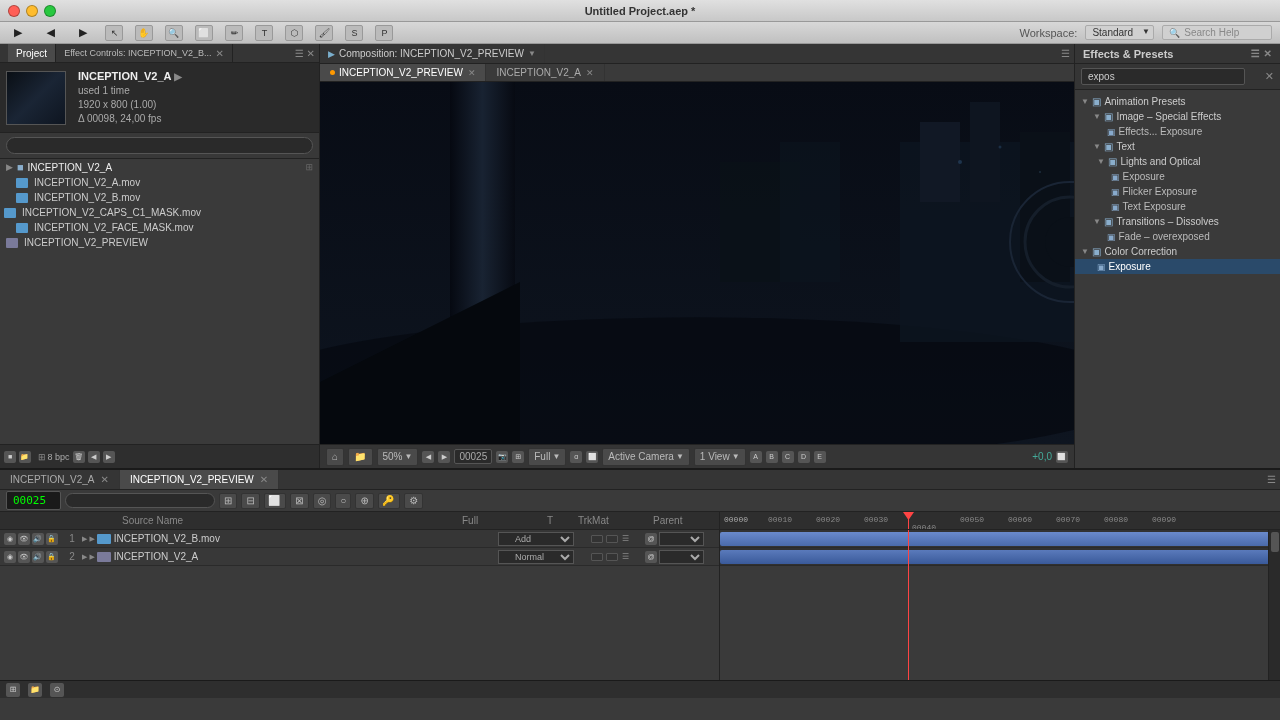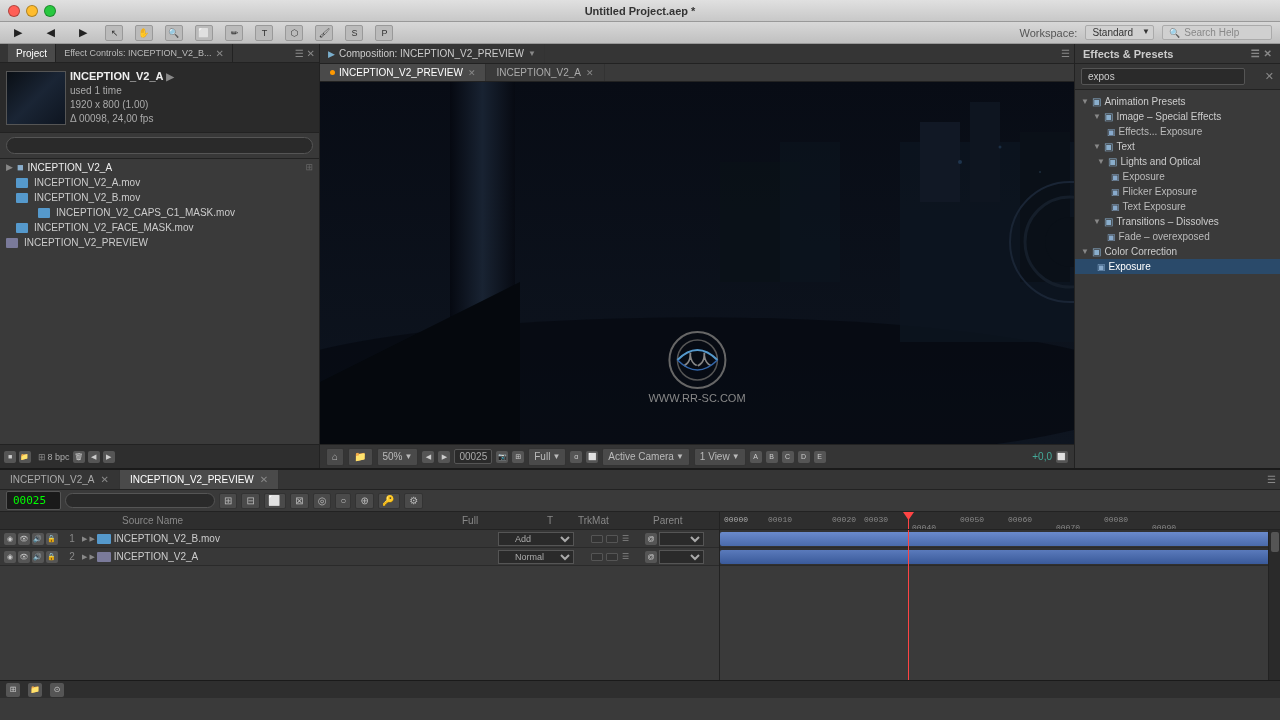--- a/index.html
+++ b/index.html
@@ -121,21 +121,21 @@
       display: flex;
       flex-direction: column;
       height: 100%;
     }
     .project-preview {
       height: 70px;
       background: #2a2a2a;
       display: flex;
       align-items: center;
       padding: 6px;
-      gap: 4px;
+      gap: 12px;
       border-bottom: 1px solid #222;
     }
     .preview-thumb {
       width: 60px;
       height: 54px;
       background: #1a1a1a;
       border: 1px solid #555;
     }
     .preview-info { flex: 1; }
     .preview-name { color: #eee; font-size: 11px; font-weight: bold; margin-bottom: 2px; }
@@ -683,21 +683,21 @@
             <span style="margin-left:auto;color:#666;font-size:9px;">⊞</span>
           </div>
           <div class="file-item" style="padding-left:16px;">
             <span class="mov-icon"></span>
             <span>INCEPTION_V2_A.mov</span>
           </div>
           <div class="file-item" style="padding-left:16px;">
             <span class="mov-icon"></span>
             <span>INCEPTION_V2_B.mov</span>
           </div>
-          <div class="file-item" style="padding-left:4px;margin-left:34px;">
+          <div class="file-item" style="padding-left:4px;">
             <span class="mov-icon"></span>
             <span>INCEPTION_V2_CAPS_C1_MASK.mov</span>
           </div>
           <div class="file-item" style="padding-left:16px;">
             <span class="mov-icon"></span>
             <span>INCEPTION_V2_FACE_MASK.mov</span>
           </div>
           <div class="file-item">
             <span class="comp-icon"></span>
             <span>INCEPTION_V2_PREVIEW</span>
@@ -783,32 +783,20 @@
             <rect x="460" y="60" width="60" height="140" fill="#0c1520" opacity="0.5"></rect>
 
             <circle cx="640" cy="80" r="2" fill="#2a4a6a" opacity="0.6"></circle>
             <circle cx="680" cy="65" r="1.5" fill="#2a4a6a" opacity="0.5"></circle>
             <circle cx="720" cy="90" r="1" fill="#3a5a7a" opacity="0.4"></circle>
 
             <polygon points="0,300 200,200 200,450 0,450" fill="#05080d"></polygon>
             <polygon points="800,0 900,100 900,450 800,450" fill="#060910"></polygon>
           </svg>
 
-          <div class="watermark">
-            <div class="watermark-logo">
-              <svg width="80" height="60" viewBox="0 0 80 60">
-                <circle cx="40" cy="30" r="28" fill="none" stroke="#666" stroke-width="2"></circle>
-                <circle cx="40" cy="30" r="20" fill="none" stroke="#555" stroke-width="1.5"></circle>
-                <text x="40" y="34" text-anchor="middle" fill="#888" font-size="14" font-weight="bold" font-family="serif">人人</text>
-                <path d="M20 30 Q40 10 60 30" stroke="#5599cc" stroke-width="2" fill="none"></path>
-                <path d="M20 30 Q40 50 60 30" stroke="#3366aa" stroke-width="1.5" fill="none"></path>
-              </svg>
-            </div>
-            <div class="watermark-text">WWW.RR-SC.COM</div>
-          </div>
         </div>
       </div>
 
       <div class="viewer-toolbar">
         <div class="vt-btn">⌂</div>
         <div class="vt-btn">📁</div>
         <div class="vt-btn">
           <span>50%</span>
           <span class="arrow">▼</span>
         </div>
@@ -1030,28 +1018,28 @@
           </div>
         </div>
       </div>
 
       <div class="timeline-right">
 
         <div class="tl-ruler">
           <div style="position:absolute;left:0;right:0;top:0;bottom:0;display:flex;align-items:flex-end;padding:0 4px;">
             <div style="position:absolute;left:4px;top:3px;font-size:8px;color:#aaa;">00000</div>
             <div style="position:absolute;left:48px;top:3px;font-size:8px;color:#888;">00010</div>
-            <div style="position:absolute;left:112px;top:3px;font-size:8px;color:#888;">00020</div>
+            <div style="position:absolute;left:96px;top:3px;font-size:8px;color:#888;">00020</div>
             <div style="position:absolute;left:144px;top:3px;font-size:8px;color:#888;">00030</div>
             <div style="position:absolute;left:192px;top:11px;font-size:8px;color:#888;">00040</div>
             <div style="position:absolute;left:240px;top:3px;font-size:8px;color:#888;">00050</div>
             <div style="position:absolute;left:288px;top:3px;font-size:8px;color:#888;">00060</div>
-            <div style="position:absolute;left:336px;top:3px;font-size:8px;color:#888;margin-top:8px;">00070</div>
+            <div style="position:absolute;left:336px;top:3px;font-size:8px;color:#888;">00070</div>
             <div style="position:absolute;left:384px;top:3px;font-size:8px;color:#888;">00080</div>
-            <div style="position:absolute;left:432px;top:11px;font-size:8px;color:#888;">00090</div>
+            <div style="position:absolute;left:432px;top:3px;font-size:8px;color:#888;">00090</div>
           </div>
 
           <div style="position:absolute;left:188px;top:0;bottom:0;width:1px;background:#ff4444;z-index:5;">
             <div style="position:absolute;top:0;left:-5px;width:11px;height:8px;background:#ff4444;clip-path:polygon(50% 100%, 0 0, 100% 0);"></div>
           </div>
 
         </div>
 
         <div class="tl-tracks">
 

